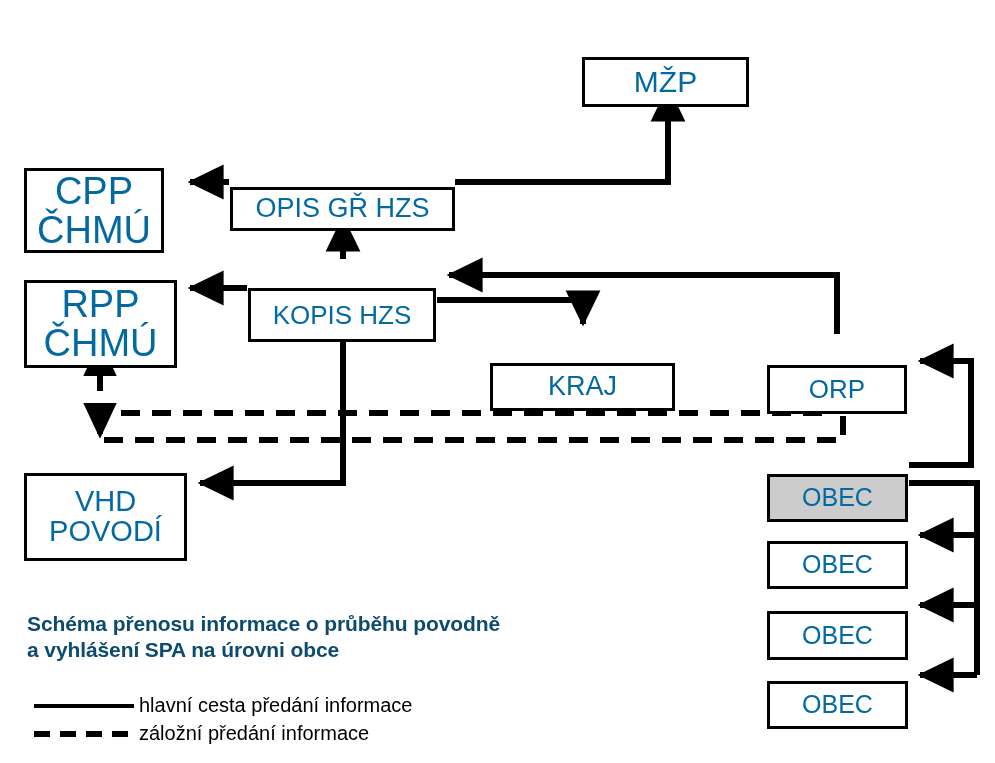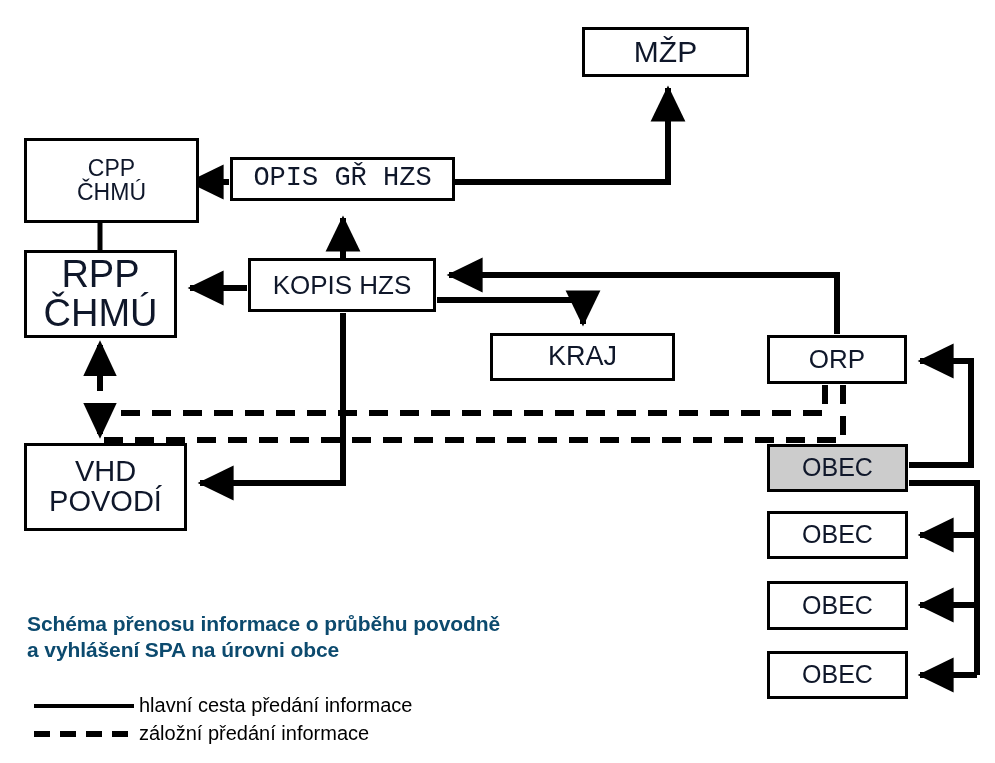--- a/index.html
+++ b/index.html
@@ -3,26 +3,26 @@
 <meta charset="utf-8">
 <title>Schema</title>
 <style>
   html,body{margin:0;padding:0;background:#ffffff;}
   body{width:995px;height:763px;overflow:hidden;
        font-family:"Liberation Sans", sans-serif;}
   #stage{position:relative;width:995px;height:763px;background:#fff;}
   svg#wires{position:absolute;left:0;top:0;width:995px;height:763px;}
   .node{position:absolute;box-sizing:border-box;background:#ffffff;
         border:3px solid #000000;display:flex;align-items:center;
-        justify-content:center;text-align:center;color:#0f172a;
-        line-height:1.02;white-space:pre-line;z-index:3;}
+        justify-content:center;text-align:center;color:#0369a1;
+        line-height:1.02;white-space:pre-line;z-index:3;margin-top:30px;}
   .node.shaded{background:#cccccc;}
   .n-mzp{left:582px;top:27px;width:167px;height:50px;font-size:30px;}
-  .n-cpp{left:24px;top:138px;width:175px;height:85px;font-size:23px;}
-  .n-opis{left:230px;top:157px;width:225px;height:44px;font-size:27px;font-family:Liberation Mono, monospace;}
+  .n-cpp{left:24px;top:138px;width:140px;height:85px;font-size:38px;}
+  .n-opis{left:230px;top:157px;width:225px;height:44px;font-size:27px;}
   .n-rpp{left:24px;top:250px;width:153px;height:88px;font-size:38px;}
   .n-kopis{left:248px;top:258px;width:188px;height:54px;font-size:26px;text-align:center;}
   .n-kraj{left:490px;top:333px;width:185px;height:48px;font-size:27px;}
   .n-orp{left:767px;top:335px;width:140px;height:49px;font-size:26px;}
   .n-vhd{left:24px;top:443px;width:163px;height:88px;font-size:29px;}
   .n-ob1{left:767px;top:444px;width:141px;height:48px;font-size:25px;}
   .n-ob2{left:767px;top:511px;width:141px;height:48px;font-size:25px;}
   .n-ob3{left:767px;top:581px;width:141px;height:49px;font-size:25px;}
   .n-ob4{left:767px;top:651px;width:141px;height:48px;font-size:25px;}
 

